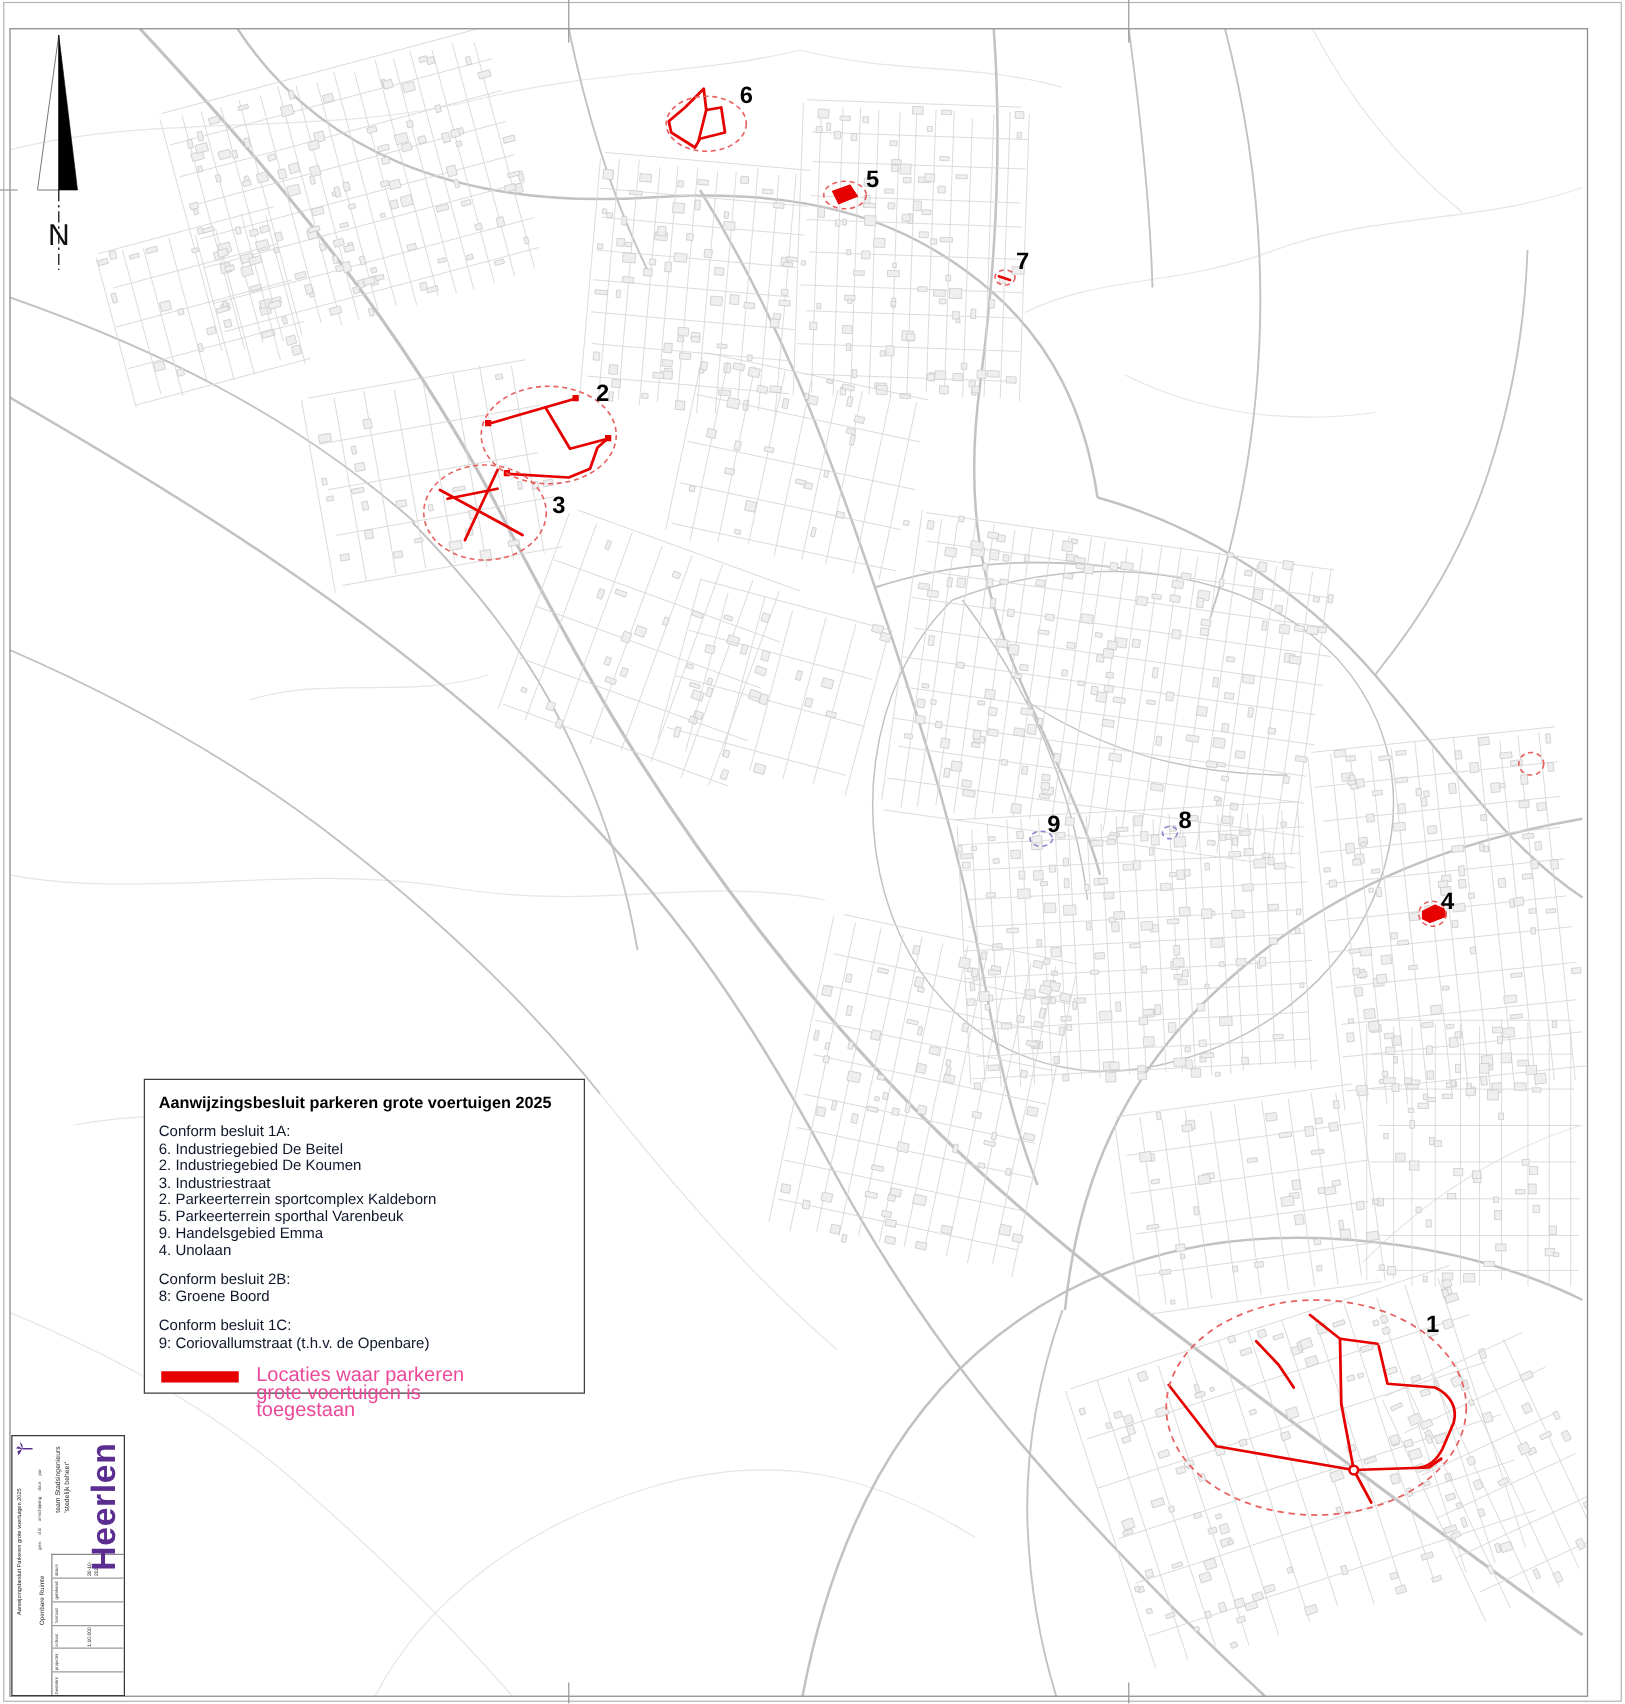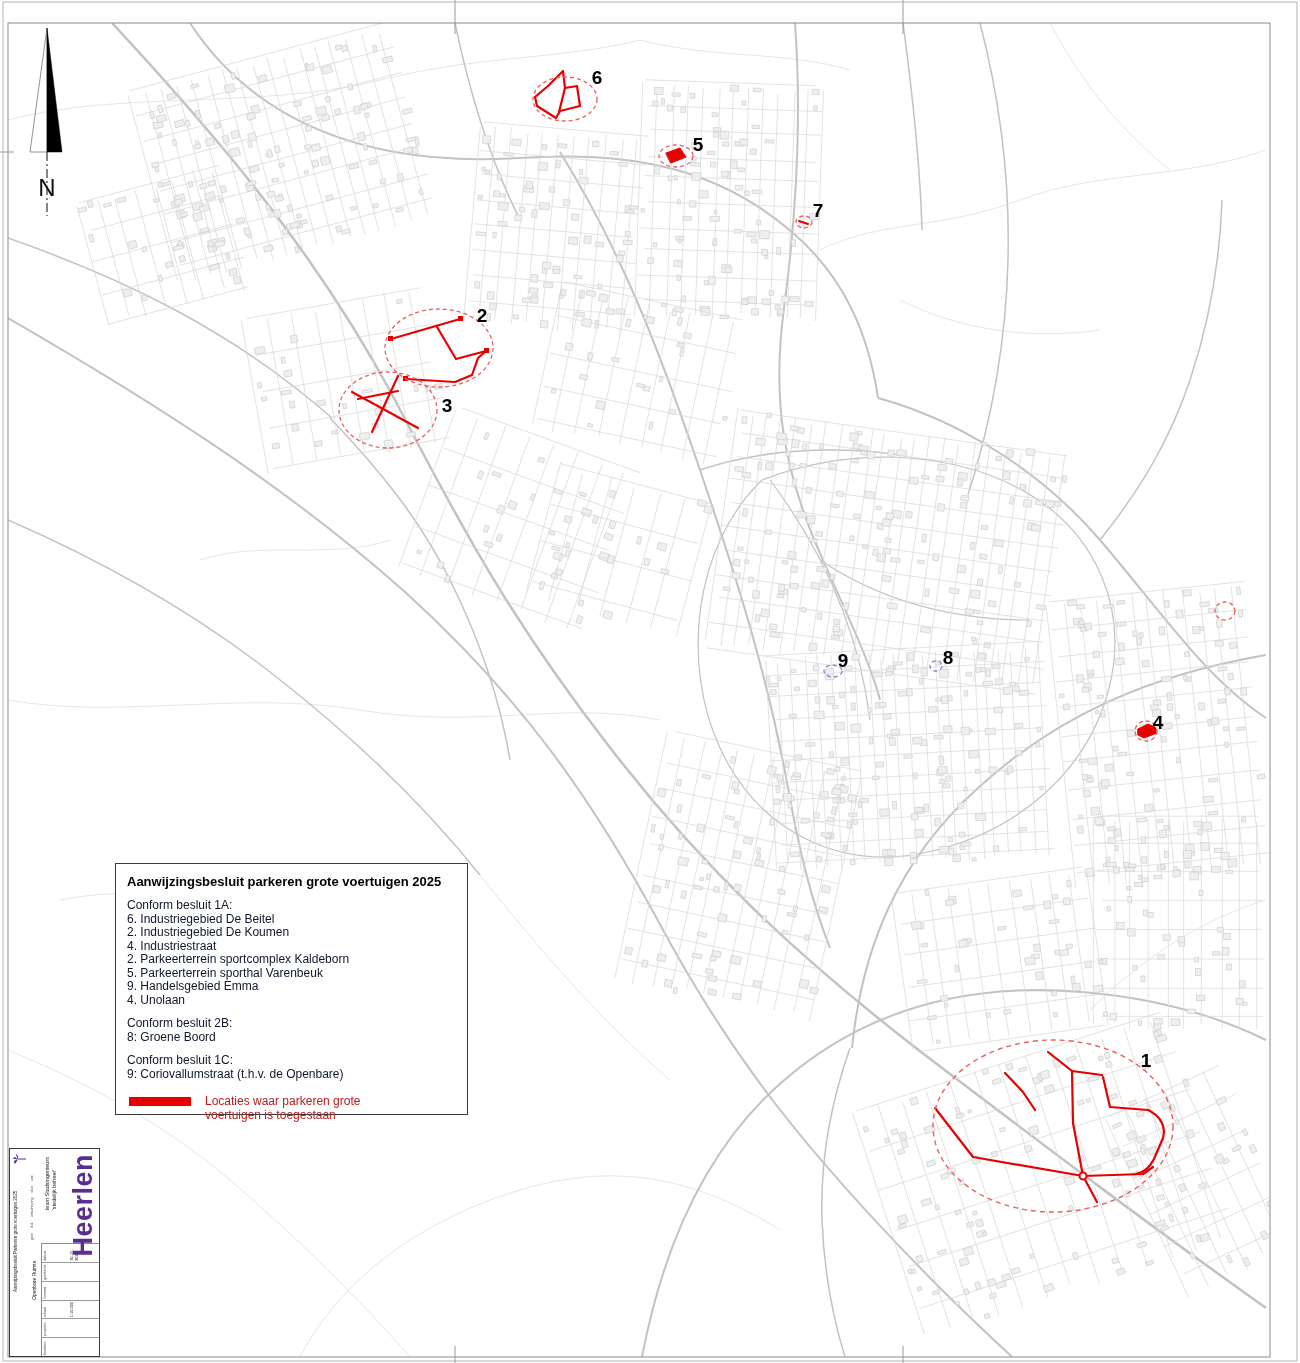--- a/index.html
+++ b/index.html
@@ -7,21 +7,21 @@
   #sheet{position:relative;width:1300px;height:1363px;background:#ffffff;overflow:hidden;}
   #basemap{position:absolute;left:0;top:0;z-index:1;}
   
   .legend{position:absolute;left:115px;top:863px;width:353px;height:252px;background:#fff;
           border:1px solid #3c3c3c;box-sizing:border-box;padding:8px 11px;z-index:6;}
   .legend-title{font-size:13px;font-weight:bold;color:#000;margin:2px 0 10px 0;}
   .legend-sec{margin:0 0 10px 0;}
   .legend-line{font-size:12px;line-height:13.5px;color:#0f172a;white-space:nowrap;}
   .swatch-row{display:flex;margin-top:13px;margin-left:2px;}
   .swatch{width:62px;height:9px;margin-top:3px;flex:0 0 auto;}
-  .swatch-label{font-size:12px;line-height:14px;margin-left:14px;width:190px;color:#b91c1c;}
+  .swatch-label{font-size:16px;line-height:14px;margin-left:14px;width:190px;color:#ec4899;}
   
   .marker-label{position:absolute;transform:translate(-50%,-50%);font-size:19px;font-weight:600;
                 color:#000;z-index:5;line-height:19px;}
   
   #north{position:absolute;left:18px;top:24px;z-index:4;}
   
   .tblock{position:absolute;left:9px;top:1357px;width:209px;height:91px;background:#fff;
           border:1px solid #3a3a3a;box-sizing:border-box;transform:rotate(-90deg);
           transform-origin:0 0;z-index:7;overflow:hidden;}
   .tb-brand{position:absolute;right:5px;bottom:1px;font-size:27px;font-weight:bold;
@@ -1556,21 +1556,21 @@
     <text x="29" y="172" text-anchor="middle" font-size="24" fill="#111" font-family="Liberation Sans, sans-serif">N</text>
   </svg>
 
   <div class="legend">
     <div class="legend-title">Aanwijzingsbesluit parkeren grote voertuigen 2025</div>
     <div id="legend-sections">
         <div class="legend-sec">
           <div class="legend-line">Conform besluit 1A:</div>
           <div class="legend-line">6. Industriegebied De Beitel</div>
           <div class="legend-line">2. Industriegebied De Koumen</div>
-          <div class="legend-line">4. Industriestraat</div>
+          <div class="legend-line">3. Industriestraat</div>
           <div class="legend-line">2. Parkeerterrein sportcomplex Kaldeborn</div>
           <div class="legend-line">5. Parkeerterrein sporthal Varenbeuk</div>
           <div class="legend-line">9. Handelsgebied Emma</div>
           <div class="legend-line">4. Unolaan</div>
         </div>
         <div class="legend-sec">
           <div class="legend-line">Conform besluit 2B:</div>
           <div class="legend-line">8: Groene Boord</div>
         </div>
         <div class="legend-sec">

